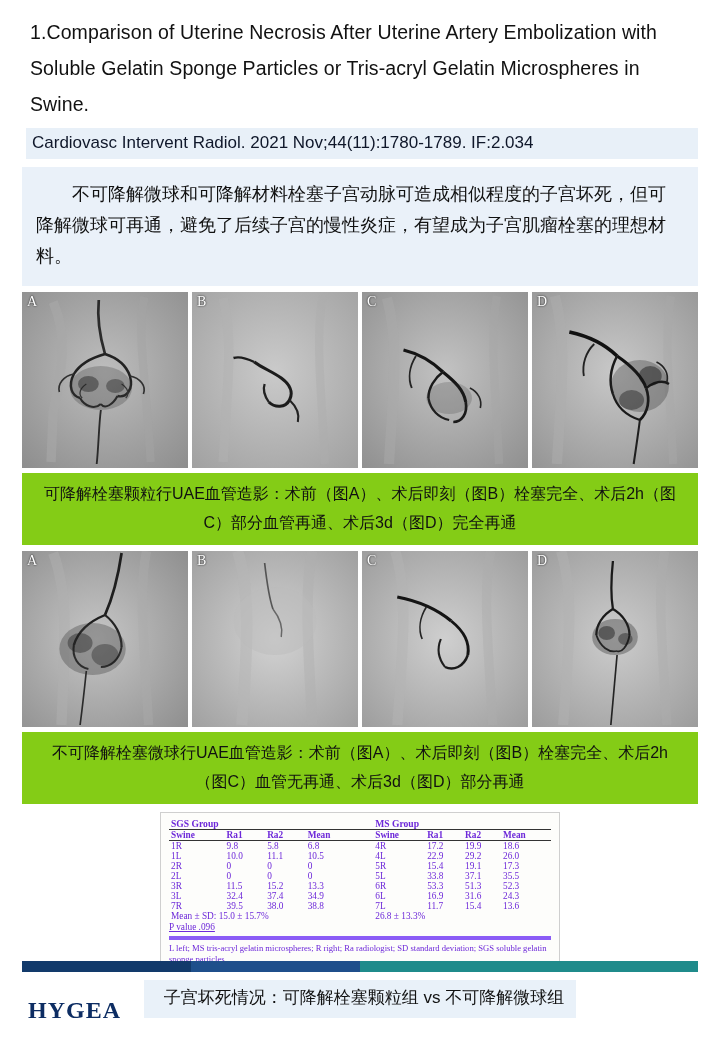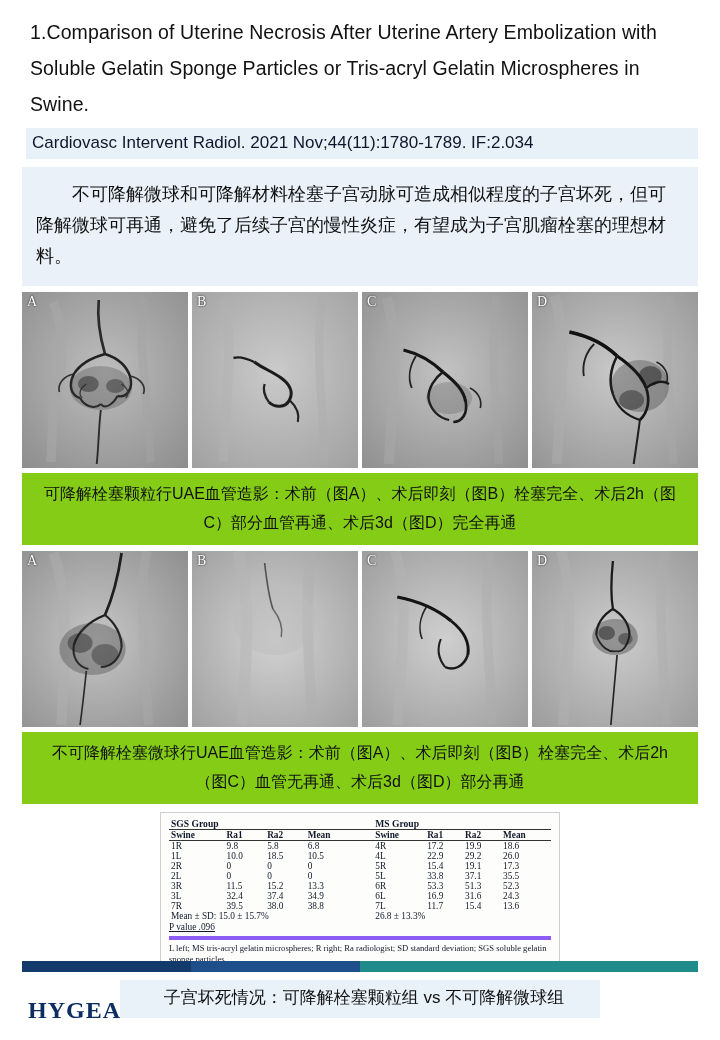--- a/index.html
+++ b/index.html
@@ -83,35 +83,35 @@
   }
 
   
   .tablewrap {
     margin: 8px auto 0 auto;
     width: 400px;
     background: #fdfdfb;
     border: 1px solid #cfcfcf;
     padding: 5px 8px 6px 8px;
     font-family: "Liberation Serif", serif;
-    color: #0f172a;
+    color: #6d28d9;
   }
   table.sgs { border-collapse: collapse; width: 100%; font-size: 9.3px; }
   table.sgs th, table.sgs td { padding: 0 2px; text-align: left; white-space: nowrap; }
   table.sgs .grp { font-size: 9.6px; }
   table.sgs tr.rule-bot td, table.sgs tr.rule-bot th { border-bottom: 1px solid #333; }
   table.sgs td.sep { width: 14px; }
   .sumrow td { padding-top: 1px; }
   .pval { font-size: 9.3px; margin-top: 1px; text-decoration: underline; }
   .tnote { font-size: 8.6px; line-height: 11px; margin-top: 4px; border-top: 4px solid #8b5cf6; padding-top: 3px; }
 
   
   .botcap {
     margin: 8px auto 0 auto;
-    width: 480px;
+    width: 432px;
     background: #e9f1f9;
     font-size: 17px;
     line-height: 30px;
     text-align: center;
     padding: 3px 0 5px 8px;
     color: #111;
   }
 
   
   .footbar {
@@ -369,21 +369,21 @@
           <td>6.8</td>
           <td class="sep"></td>
           <td>4R</td>
           <td>17.2</td>
           <td>19.9</td>
           <td>18.6</td>
         </tr>
         <tr>
           <td>1L</td>
           <td>10.0</td>
-          <td>18.5</td>
+          <td>11.1</td>
           <td>10.5</td>
           <td class="sep"></td>
           <td>4L</td>
           <td>22.9</td>
           <td>29.2</td>
           <td>26.0</td>
         </tr>
         <tr>
           <td>2R</td>
           <td>0</td>

